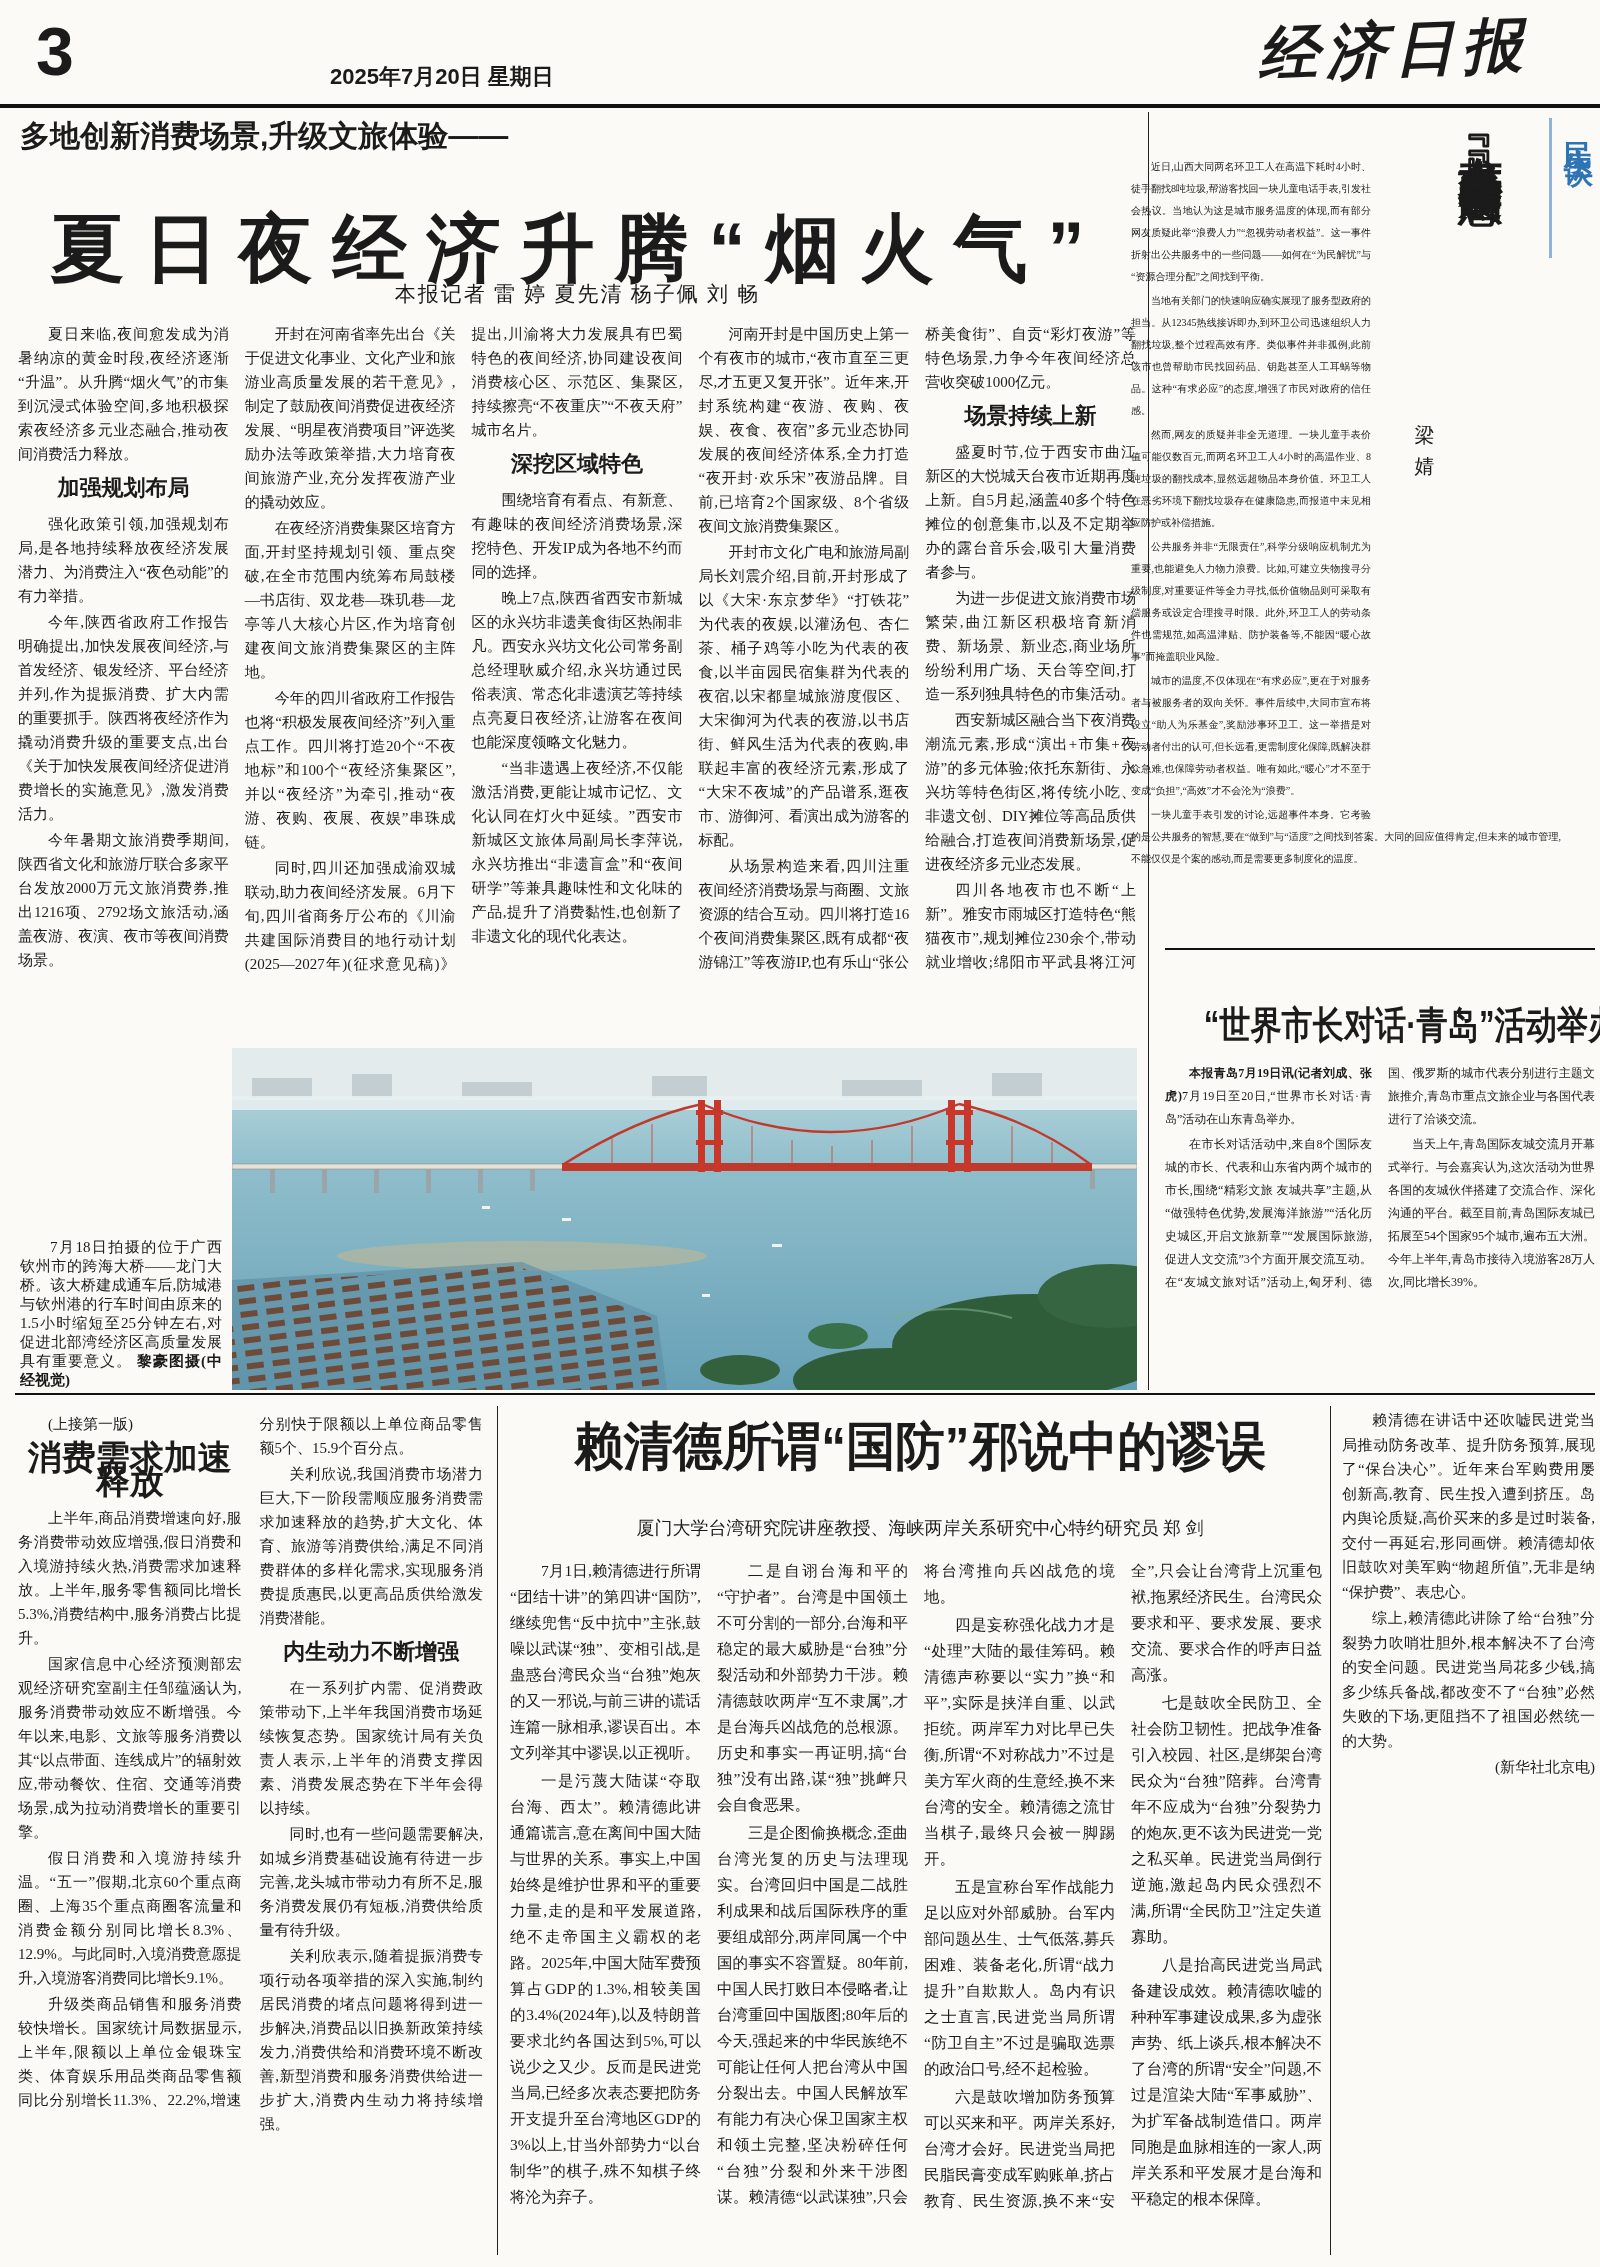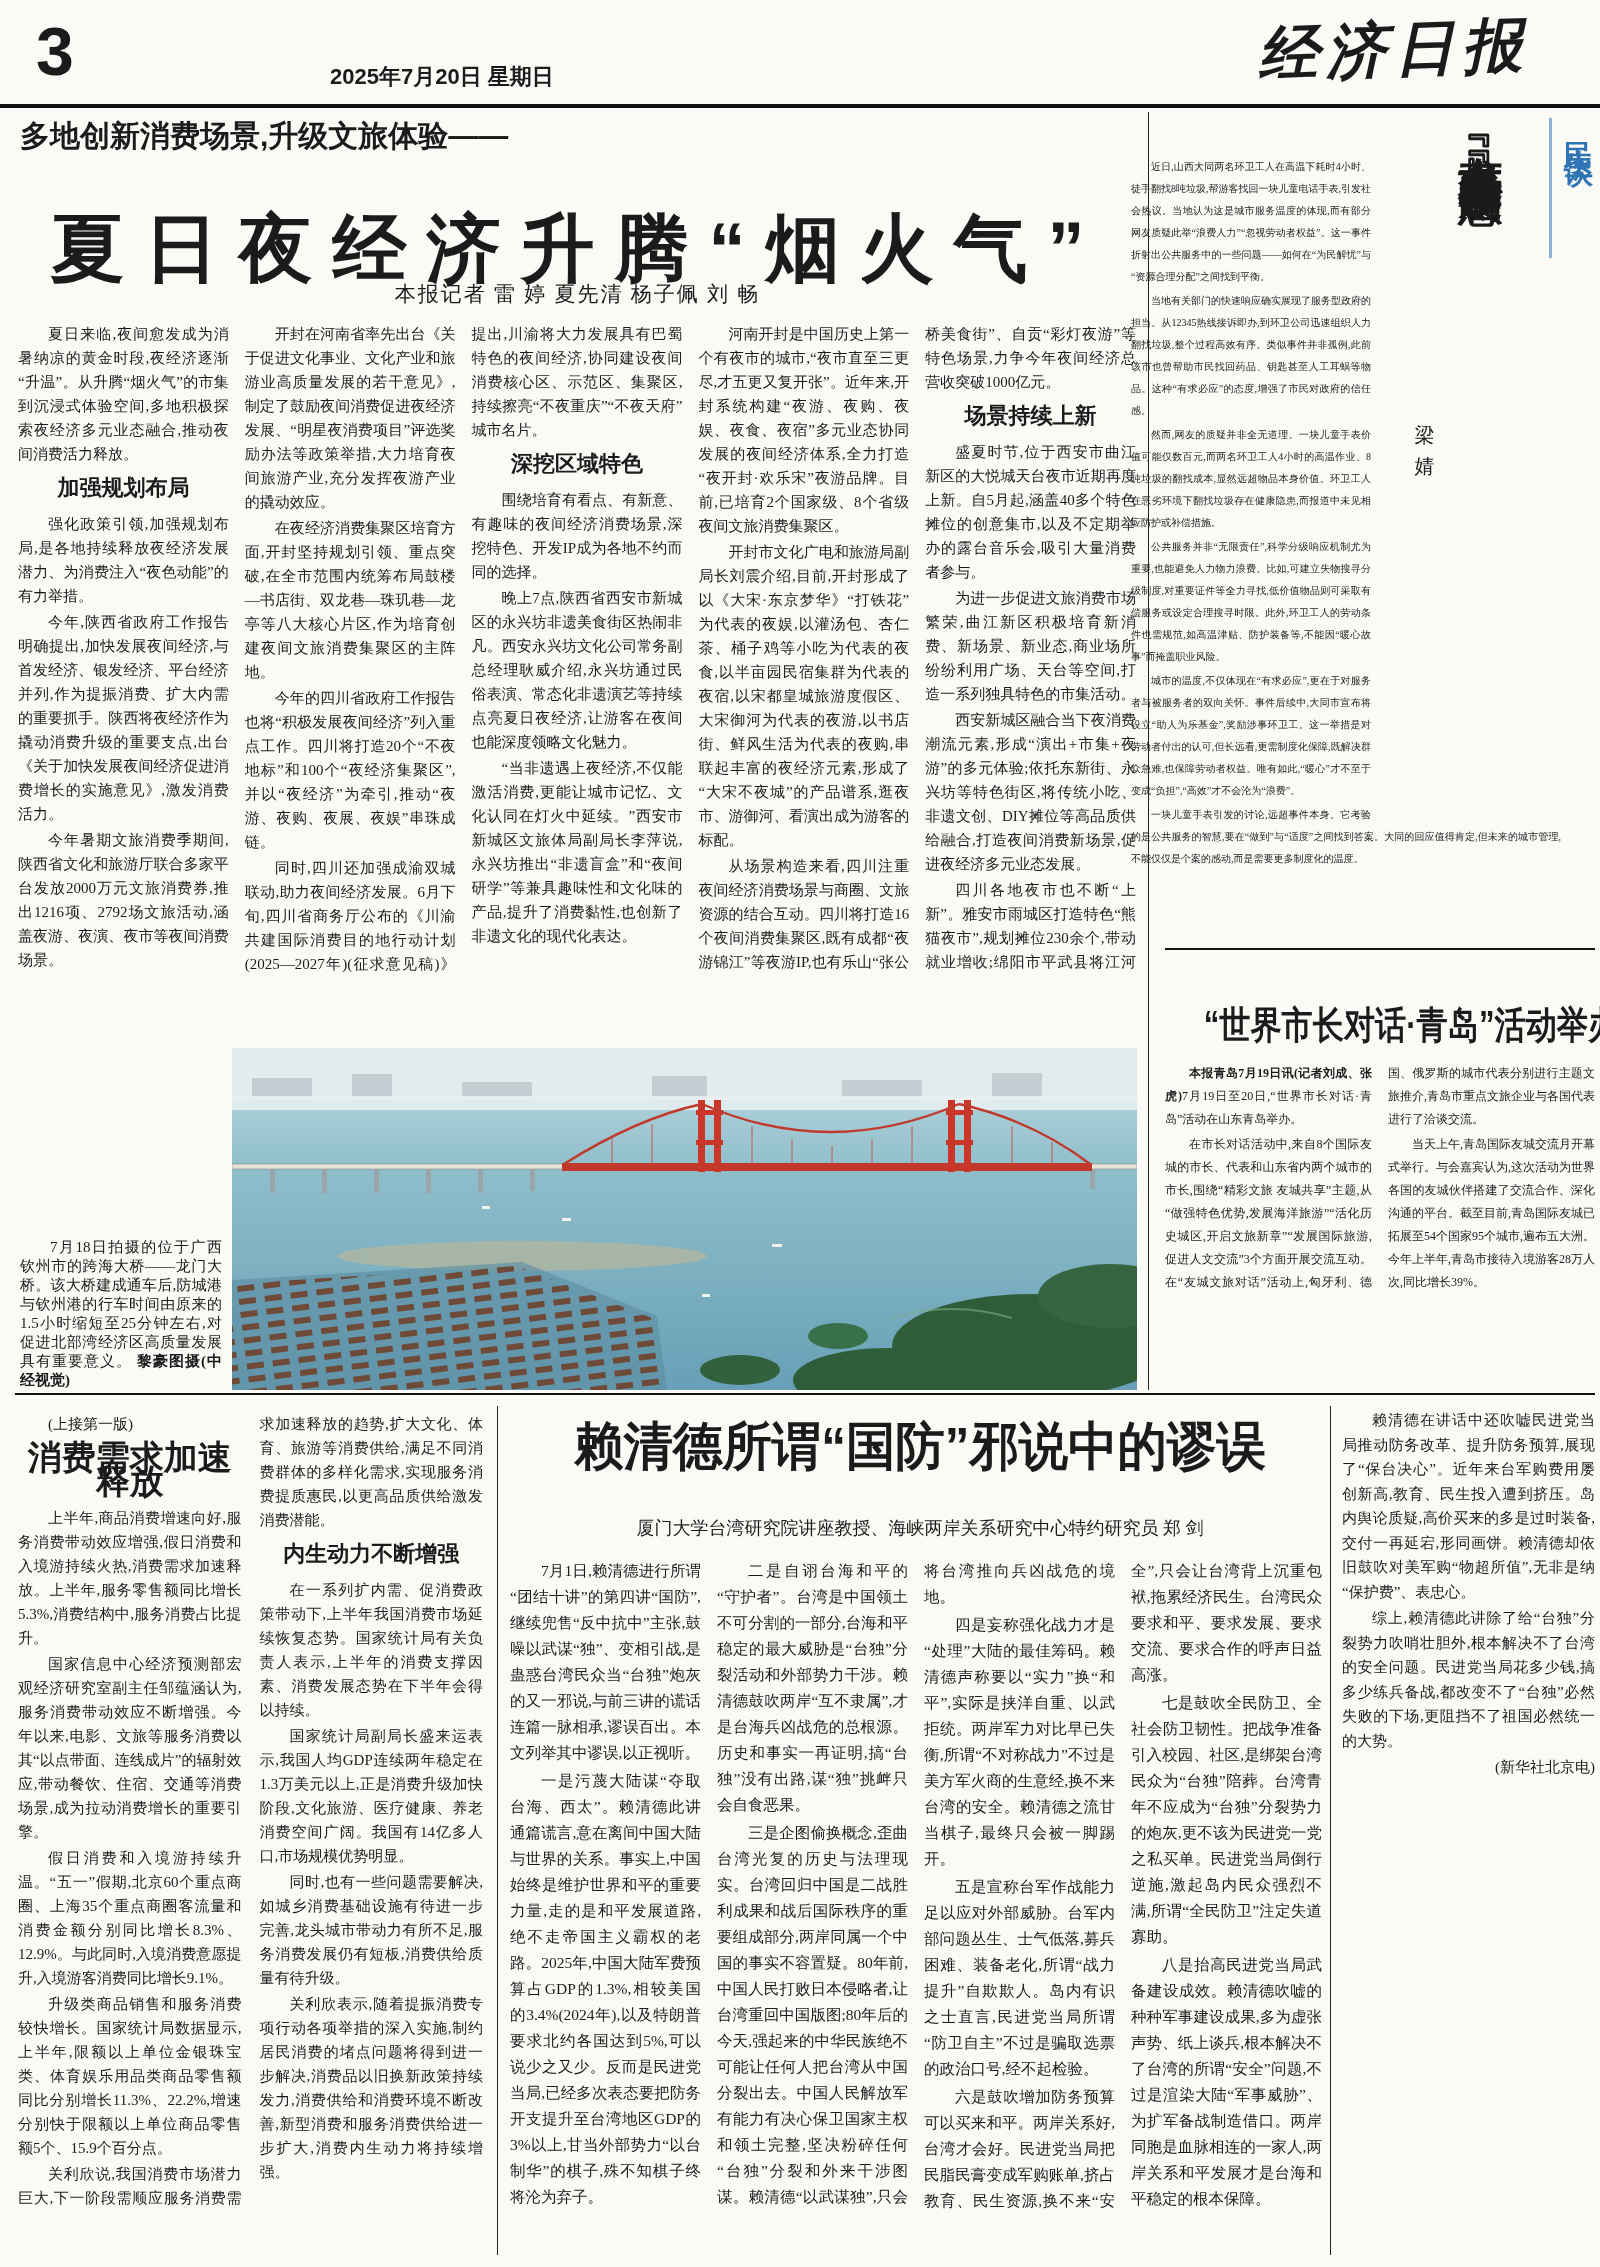--- a/index.html
+++ b/index.html
@@ -229,21 +229,20 @@
   <div class="abs cont just">
     <p class="cont-note">(上接第一版)</p>
     <h3 class="inhead cont-head">消费需求加速释放</h3>
     <p>上半年,商品消费增速向好,服务消费带动效应增强,假日消费和入境游持续火热,消费需求加速释放。上半年,服务零售额同比增长5.3%,消费结构中,服务消费占比提升。</p>
     <p>国家信息中心经济预测部宏观经济研究室副主任邹蕴涵认为,服务消费带动效应不断增强。今年以来,电影、文旅等服务消费以其“以点带面、连线成片”的辐射效应,带动餐饮、住宿、交通等消费场景,成为拉动消费增长的重要引擎。</p>
     <p>假日消费和入境游持续升温。“五一”假期,北京60个重点商圈、上海35个重点商圈客流量和消费金额分别同比增长8.3%、12.9%。与此同时,入境消费意愿提升,入境游客消费同比增长9.1%。</p>
     <p>升级类商品销售和服务消费较快增长。国家统计局数据显示,上半年,限额以上单位金银珠宝类、体育娱乐用品类商品零售额同比分别增长11.3%、22.2%,增速分别快于限额以上单位商品零售额5个、15.9个百分点。</p>
     <p>关利欣说,我国消费市场潜力巨大,下一阶段需顺应服务消费需求加速释放的趋势,扩大文化、体育、旅游等消费供给,满足不同消费群体的多样化需求,实现服务消费提质惠民,以更高品质供给激发消费潜能。</p>
     <h3 class="inhead">内生动力不断增强</h3>
     <p>在一系列扩内需、促消费政策带动下,上半年我国消费市场延续恢复态势。国家统计局有关负责人表示,上半年的消费支撑因素、消费发展态势在下半年会得以持续。</p>
-    <p>国家统计局副局长盛来运表示,我国人均GDP连续两年稳定在1.3万美元以上,正是消费升级加快阶段,文化旅游、医疗健康、养老消费空间广阔。我国有14亿多人口,市场规模优势明显。</p>
     <p>同时,也有一些问题需要解决,如城乡消费基础设施有待进一步完善,龙头城市带动力有所不足,服务消费发展仍有短板,消费供给质量有待升级。</p>
     <p>关利欣表示,随着提振消费专项行动各项举措的深入实施,制约居民消费的堵点问题将得到进一步解决,消费品以旧换新政策持续发力,消费供给和消费环境不断改善,新型消费和服务消费供给进一步扩大,消费内生动力将持续增强。</p>
   </div>
 
   <div class="abs lai-head sans">赖清德所谓“国防”邪说中的谬误</div>
   <div class="abs lai-byline">厦门大学台湾研究院讲座教授、海峡两岸关系研究中心特约研究员 郑 剑</div>
   <div class="abs lai-body just">
     <p>7月1日,赖清德进行所谓“团结十讲”的第四讲“国防”,继续兜售“反中抗中”主张,鼓噪以武谋“独”、变相引战,是蛊惑台湾民众当“台独”炮灰的又一邪说,与前三讲的谎话连篇一脉相承,谬误百出。本文列举其中谬误,以正视听。</p>
     <p>一是污蔑大陆谋“夺取台海、西太”。赖清德此讲通篇谎言,意在离间中国大陆与世界的关系。事实上,中国始终是维护世界和平的重要力量,走的是和平发展道路,绝不走帝国主义霸权的老路。2025年,中国大陆军费预算占GDP的1.3%,相较美国的3.4%(2024年),以及特朗普要求北约各国达到5%,可以说少之又少。反而是民进党当局,已经多次表态要把防务开支提升至台湾地区GDP的3%以上,甘当外部势力“以台制华”的棋子,殊不知棋子终将沦为弃子。</p>
     <p>二是自诩台海和平的“守护者”。台湾是中国领土不可分割的一部分,台海和平稳定的最大威胁是“台独”分裂活动和外部势力干涉。赖清德鼓吹两岸“互不隶属”,才是台海兵凶战危的总根源。历史和事实一再证明,搞“台独”没有出路,谋“独”挑衅只会自食恶果。</p>

